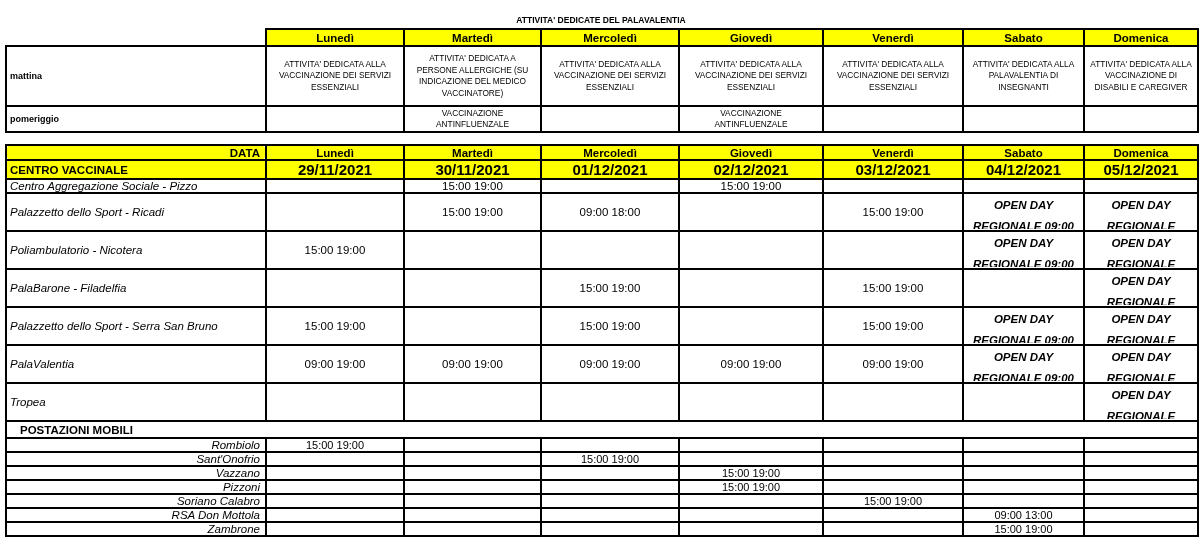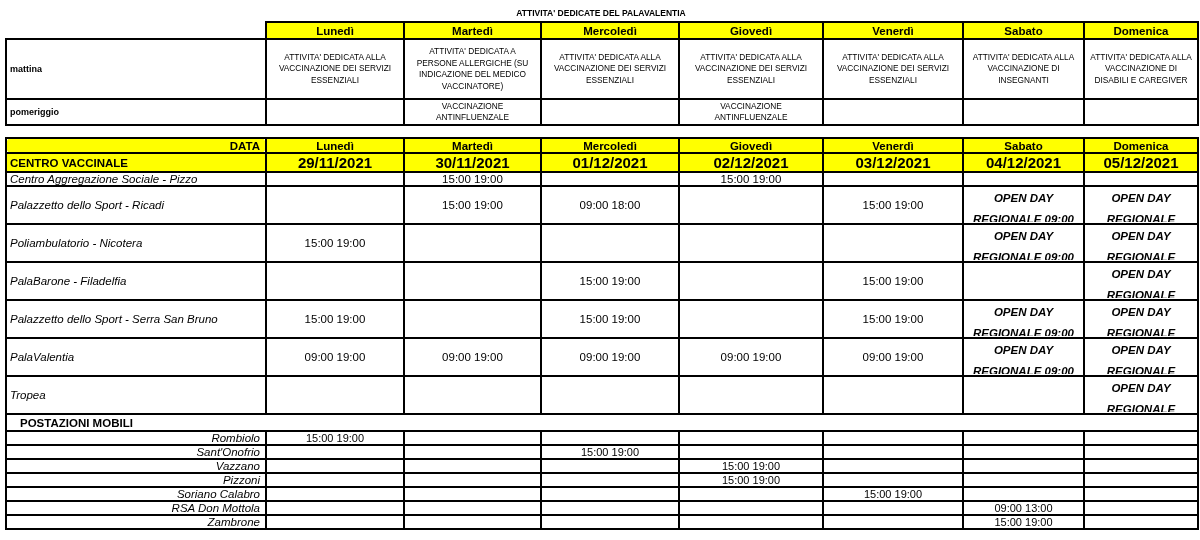--- a/index.html
+++ b/index.html
@@ -2,21 +2,21 @@
 <html style="--yl: #FFFF00;"><head>
 <meta charset="utf-8">
 <style>
   html,body { margin:0; padding:0; background:#ffffff; }
   body {
     width:1200px; height:540px; overflow:hidden;
     font-family:"Liberation Sans","DejaVu Sans",sans-serif;
     color:#000;
   }
   .title {
-    width:1192px; margin-left:5px; padding-top:8px;
+    width:1192px; margin-left:5px; padding-top:15px;
     text-align:center; font-weight:bold; font-size:8.5px;
   }
   table { border-collapse:collapse; table-layout:fixed; margin-left:5px; }
   td { padding:0; overflow:hidden; }
   #top { margin-top:3px; }
   #schedule { margin-top:11px; }
 
   
   .corner { border:none; background:transparent; }
   .day {
@@ -85,21 +85,21 @@
         <td class="day">Sabato</td>
         <td class="day">Domenica</td>
       </tr>
       <tr class="mattina">
         <td class="rowlabel">mattina</td>
         <td class="activity">ATTIVITA' DEDICATA ALLA VACCINAZIONE DEI SERVIZI ESSENZIALI</td>
         <td class="activity">ATTIVITA' DEDICATA A PERSONE ALLERGICHE (SU INDICAZIONE DEL MEDICO VACCINATORE)</td>
         <td class="activity">ATTIVITA' DEDICATA ALLA VACCINAZIONE DEI SERVIZI ESSENZIALI</td>
         <td class="activity">ATTIVITA' DEDICATA ALLA VACCINAZIONE DEI SERVIZI ESSENZIALI</td>
         <td class="activity">ATTIVITA' DEDICATA ALLA VACCINAZIONE DEI SERVIZI ESSENZIALI</td>
-        <td class="activity">ATTIVITA' DEDICATA ALLA VACCINAZIONE DI INSEGNANTI</td>
+        <td class="activity">ATTIVITA' DEDICATA ALLA PALAVALENTIA DI INSEGNANTI</td>
         <td class="activity">ATTIVITA' DEDICATA ALLA VACCINAZIONE DI DISABILI E CAREGIVER</td>
       </tr>
       <tr class="pomeriggio">
         <td class="rowlabel">pomeriggio</td>
         <td class="activity"></td>
         <td class="activity">VACCINAZIONE ANTINFLUENZALE</td>
         <td class="activity"></td>
         <td class="activity">VACCINAZIONE ANTINFLUENZALE</td>
         <td class="activity"></td>
         <td class="activity"></td>

